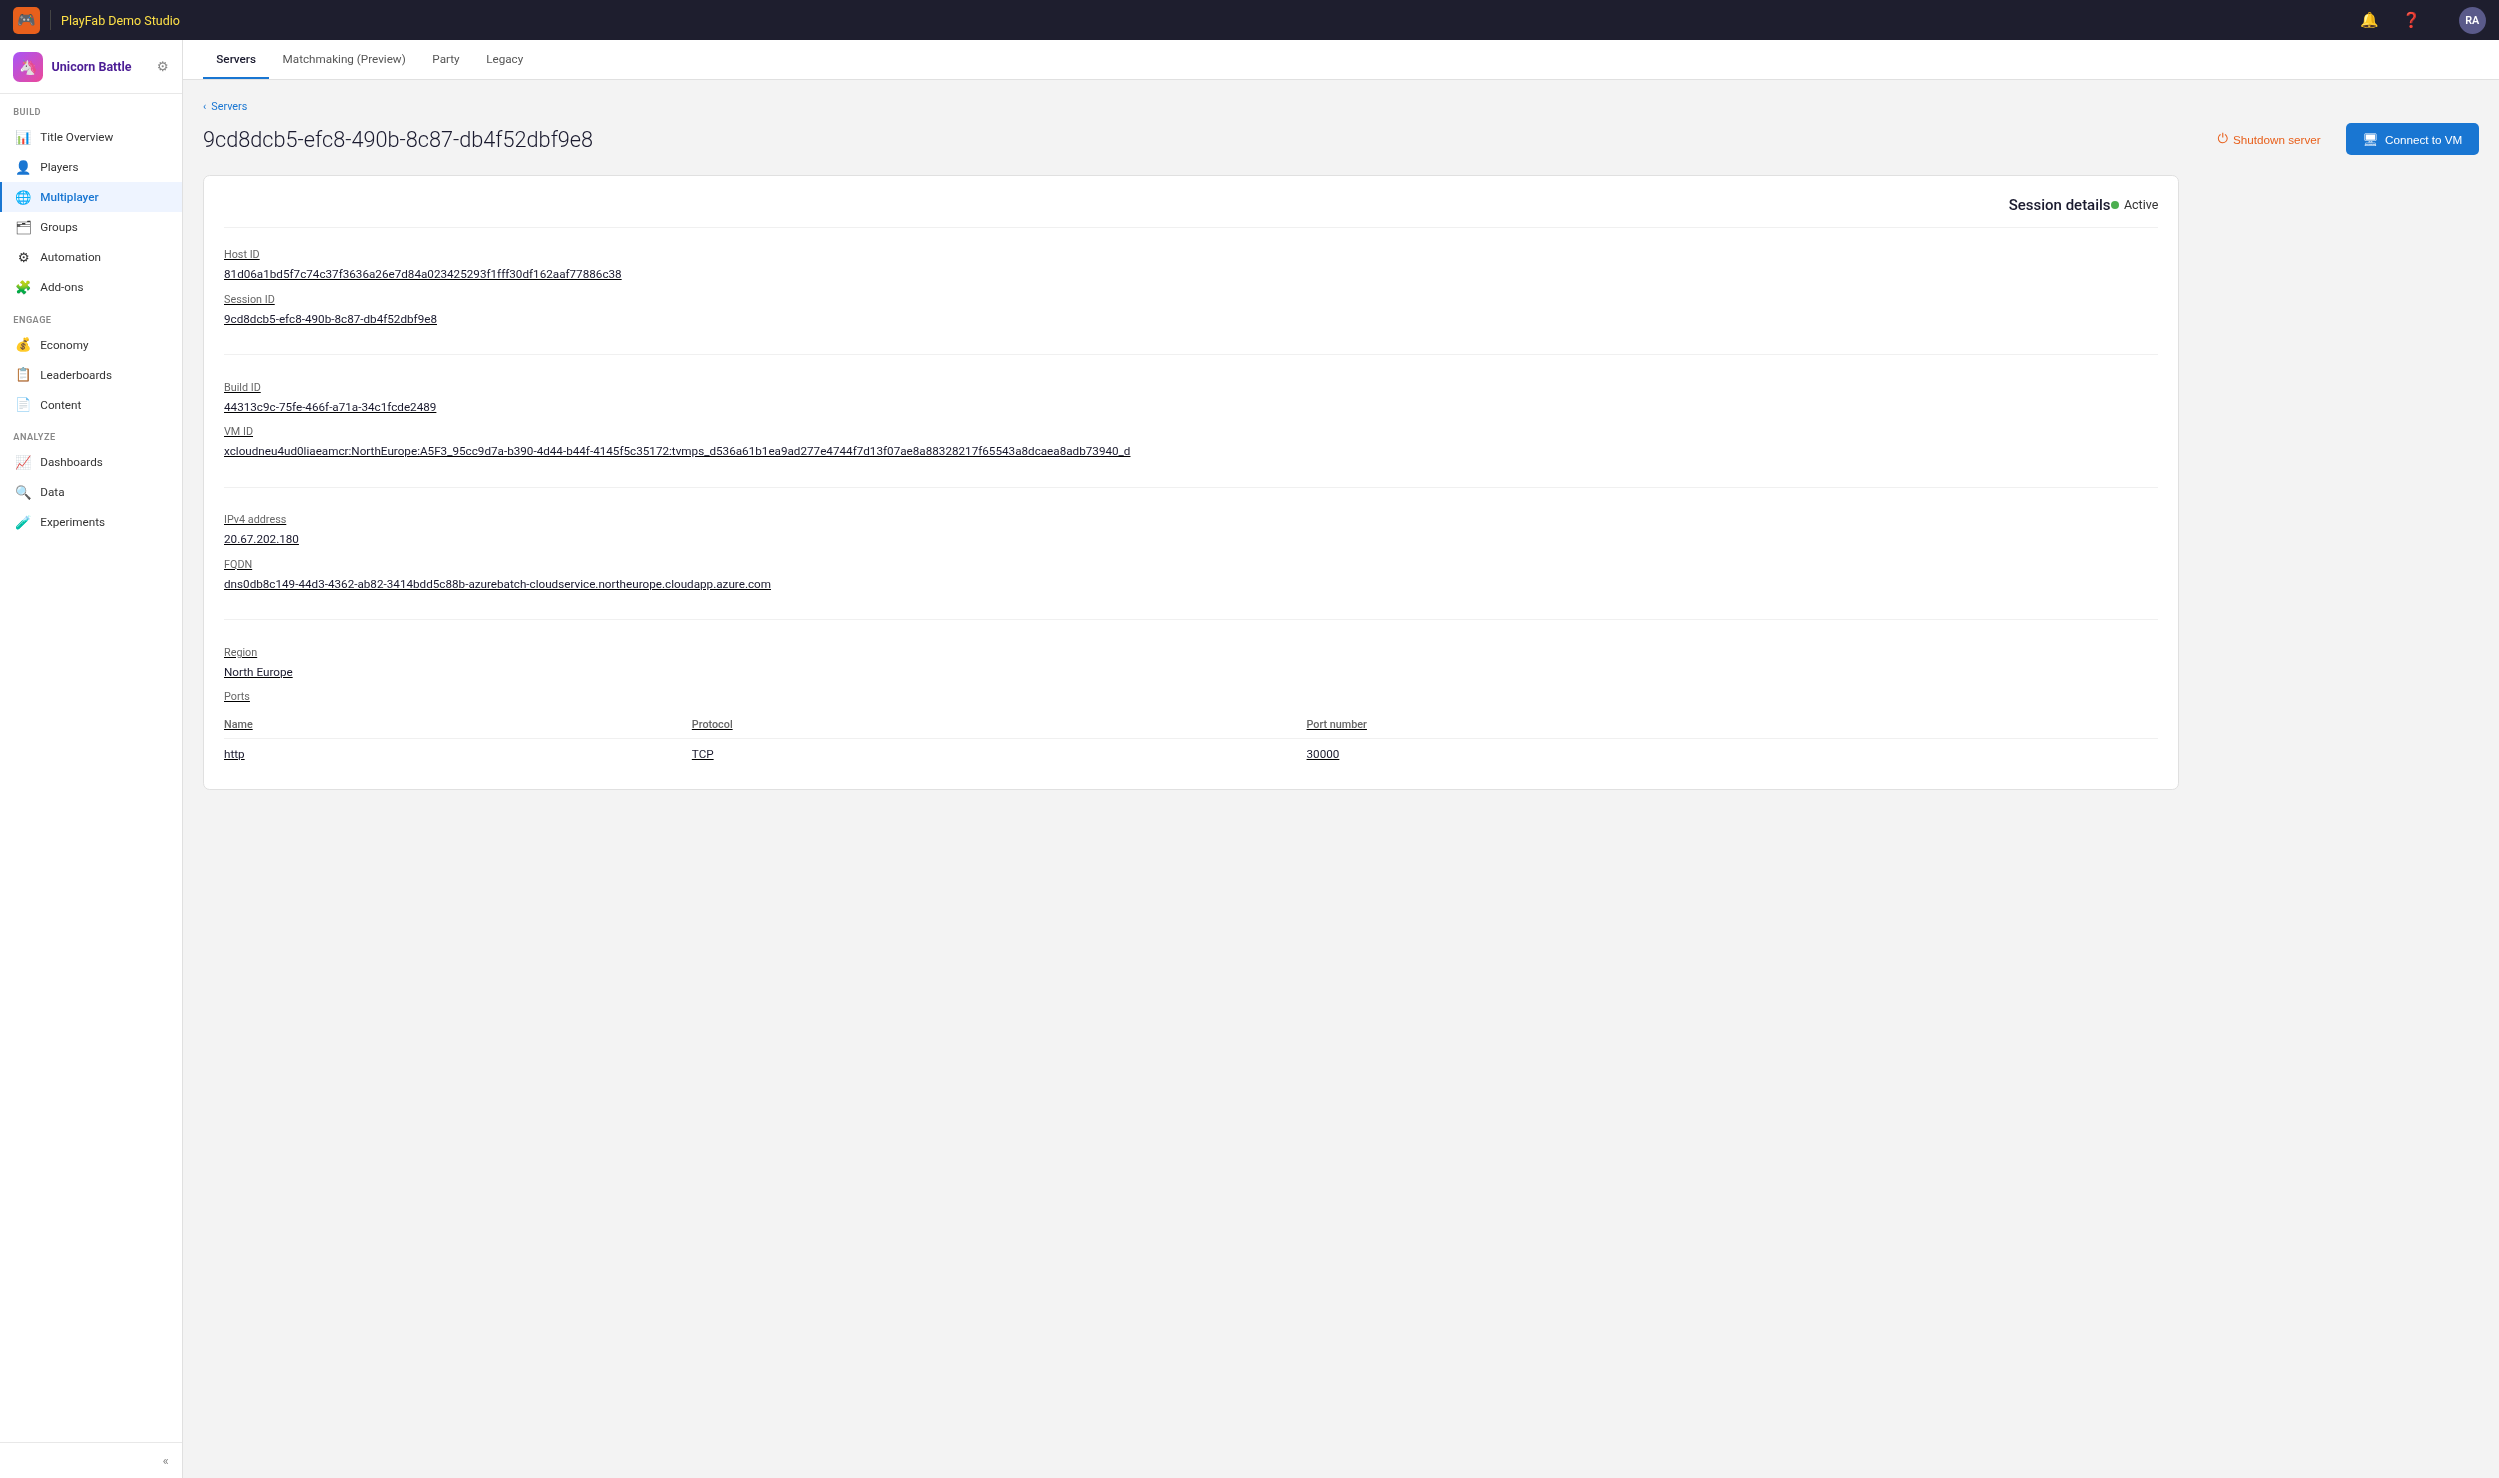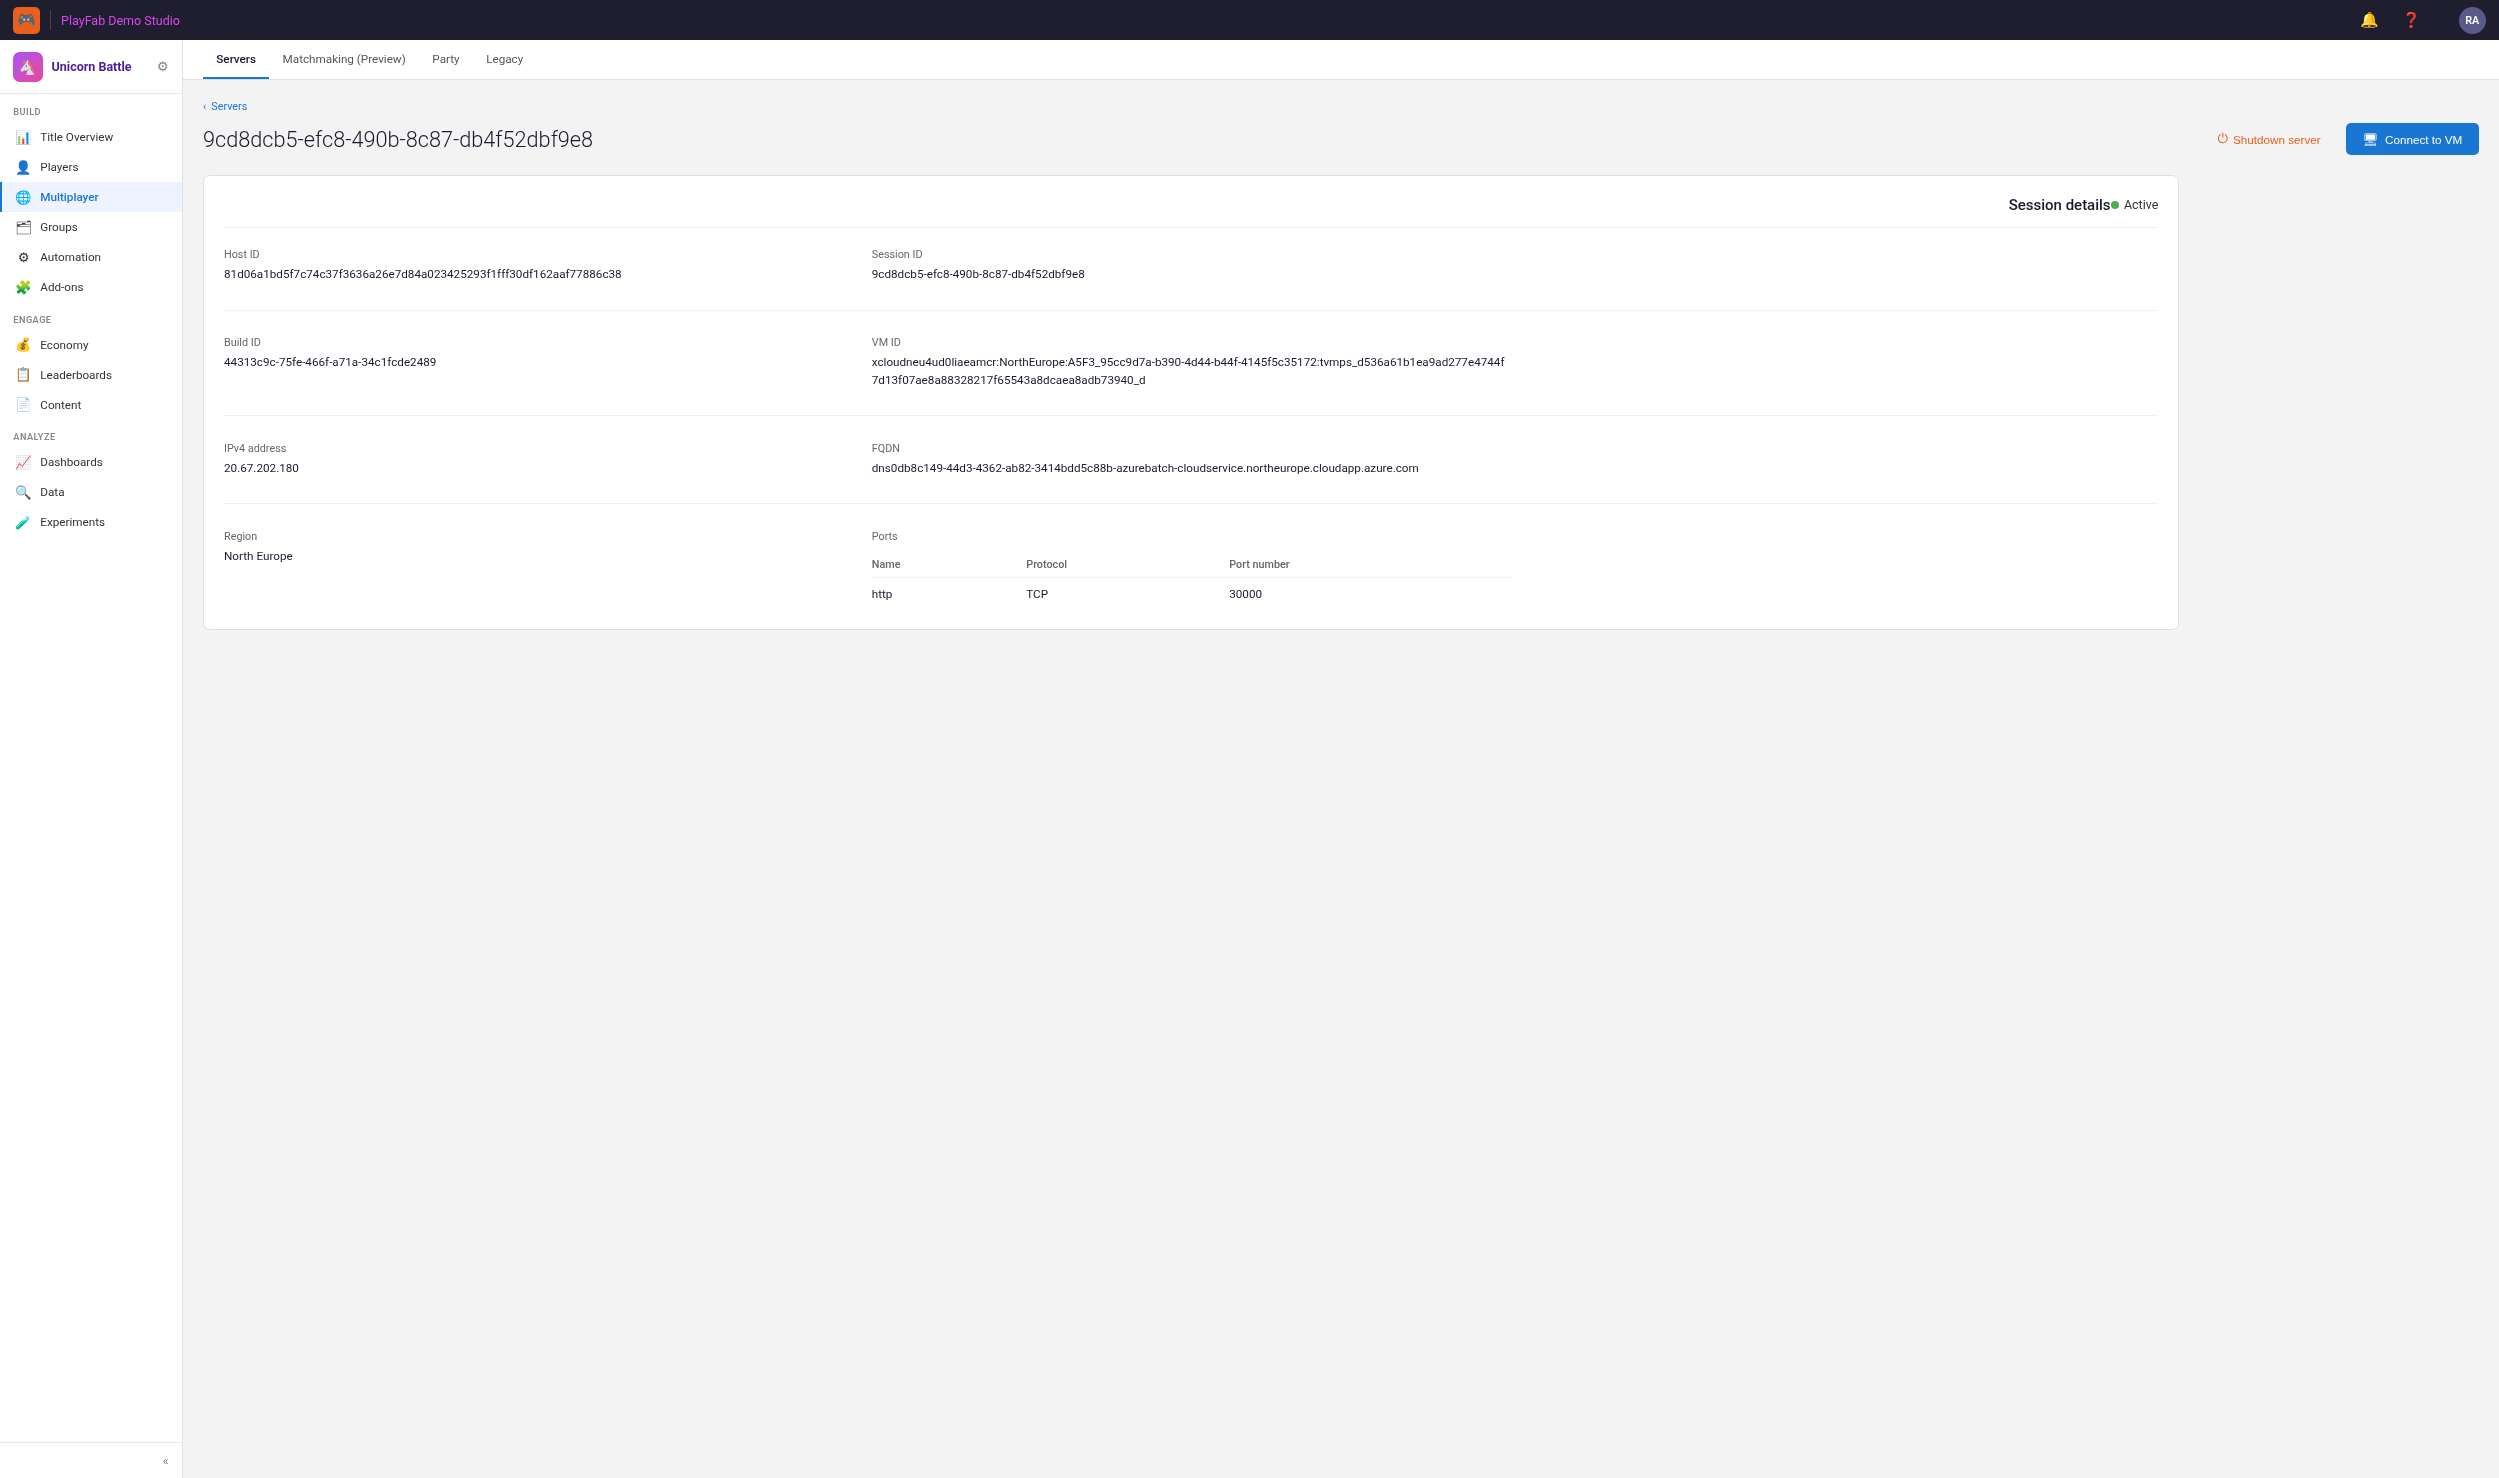--- a/index.html
+++ b/index.html
@@ -16,21 +16,21 @@
       flex-shrink: 0;
     }
     .top-nav-logo {
       width: 27px; height: 27px;
       background: #e8601c;
       border-radius: 5px;
       display: flex; align-items: center; justify-content: center;
       font-size: 15px;
     }
     .top-nav-divider { width: 0.8px; height: 20px; background: #444; }
-    .top-nav-title { color: #d946ef; font-size: 12.5px; font-weight: 400; }
+    .top-nav-title { color: #fde047; font-size: 12.5px; font-weight: 400; }
     .top-nav-spacer { flex: 1; }
     .top-nav-icon { color: #aaa; font-size: 15px; margin-left: 13.3px; cursor: pointer; }
     .top-nav-avatar {
       width: 27px; height: 27px; border-radius: 50%;
       background: #5a5a8a; color: #fff;
       display: flex; align-items: center; justify-content: center;
       font-size: 10.8px; font-weight: 600; margin-left: 28px; cursor: pointer;
     }
 
     
@@ -169,22 +169,23 @@
 
     .status-badge {
       display: flex; align-items: center; gap: 5px;
       font-size: 12.5px; color: #333; font-weight: 400;
     }
     .status-dot { width: 8.3px; height: 8.3px; border-radius: 50%; background: #4caf50; }
 
     
     .detail-grid {
       display: grid;
-      grid-template-columns: 1fr 1fr 1fr;
+      grid-template-columns: 1fr;
       gap: 9px;
+      text-decoration: underline;
     }
     .detail-group { }
     .detail-label { font-size: 10.8px; color: #666; margin-bottom: 5px; font-weight: 400; }
     .detail-value { font-size: 11.7px; color: #1a1a2e; word-break: break-all; line-height: 1.5; }
 
     .detail-divider { border: none; border-top: 0.8px solid #f0f0f0; margin: 16.7px 0; grid-column: 1 / -1; }
 
     
     .ports-section { margin-top: 6.7px; }
     .ports-table { width: 100%; border-collapse: collapse; margin-top: 8.3px; }

